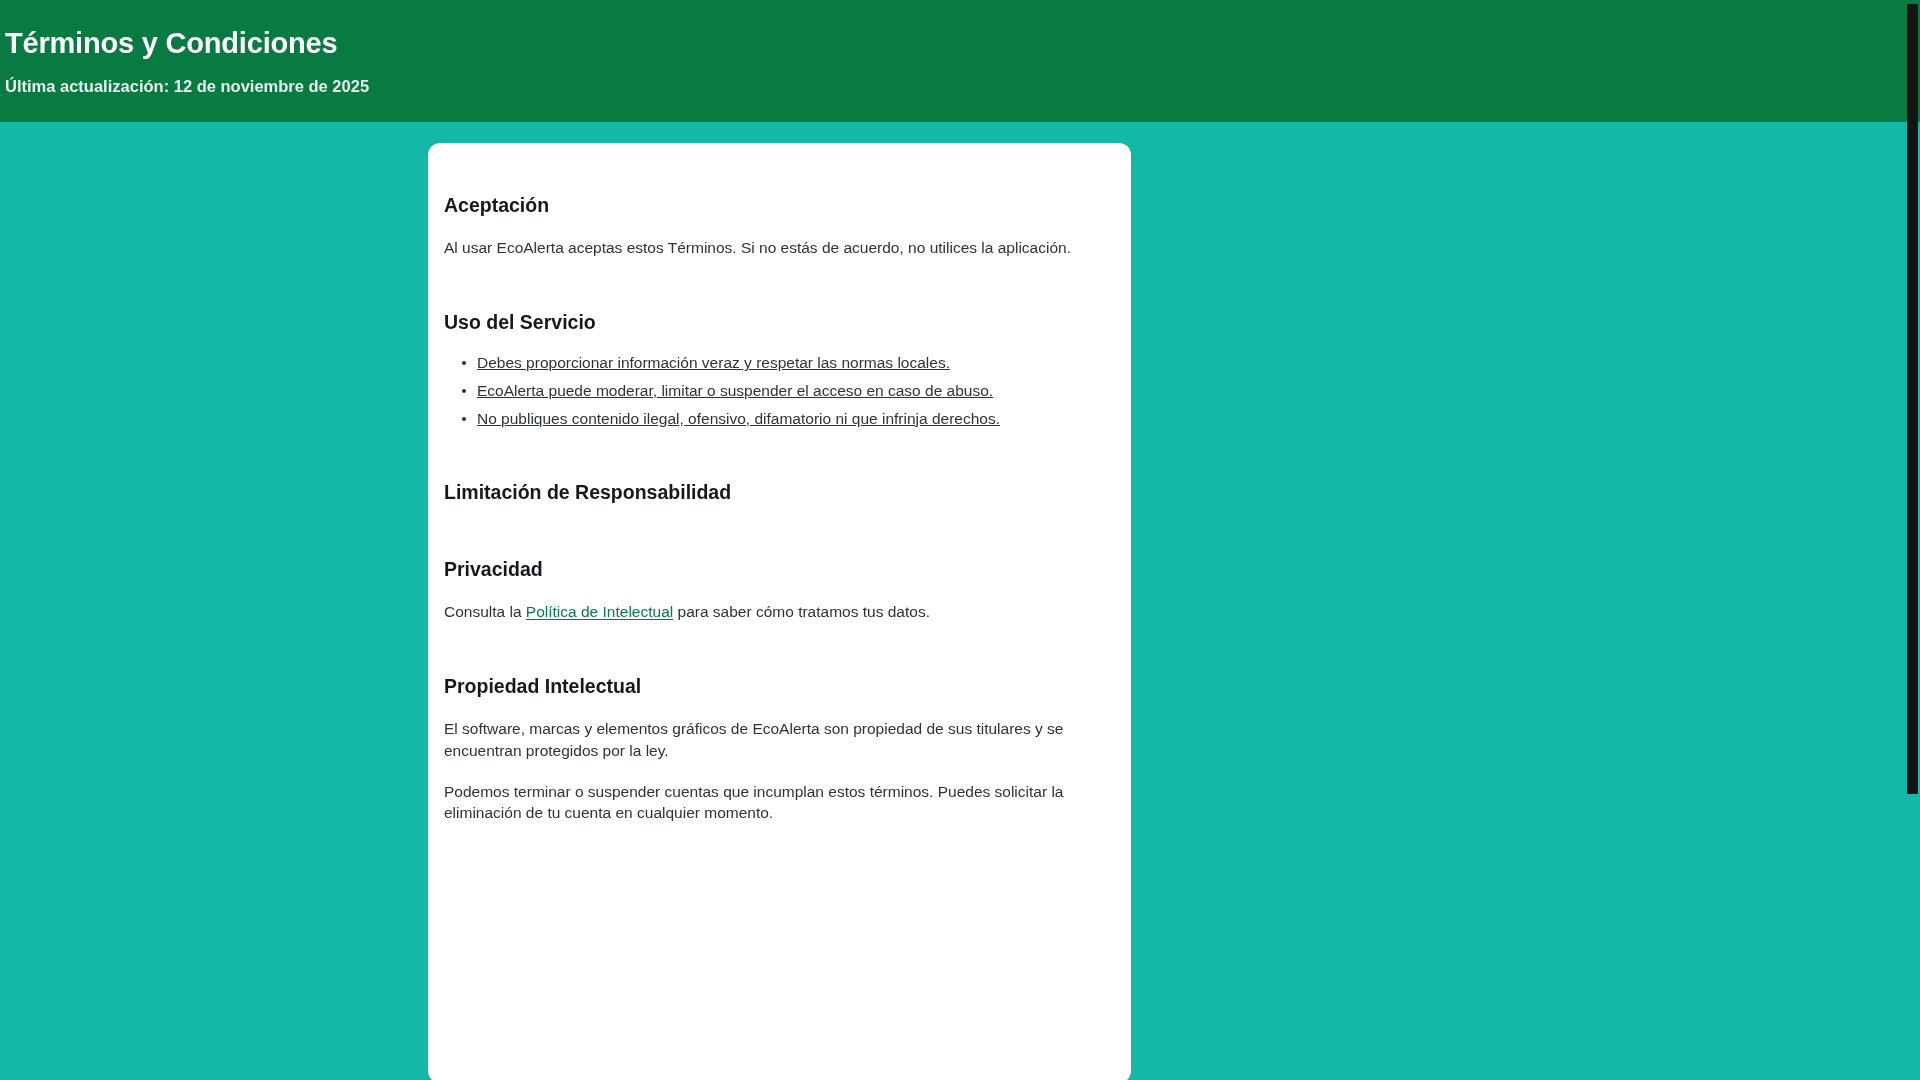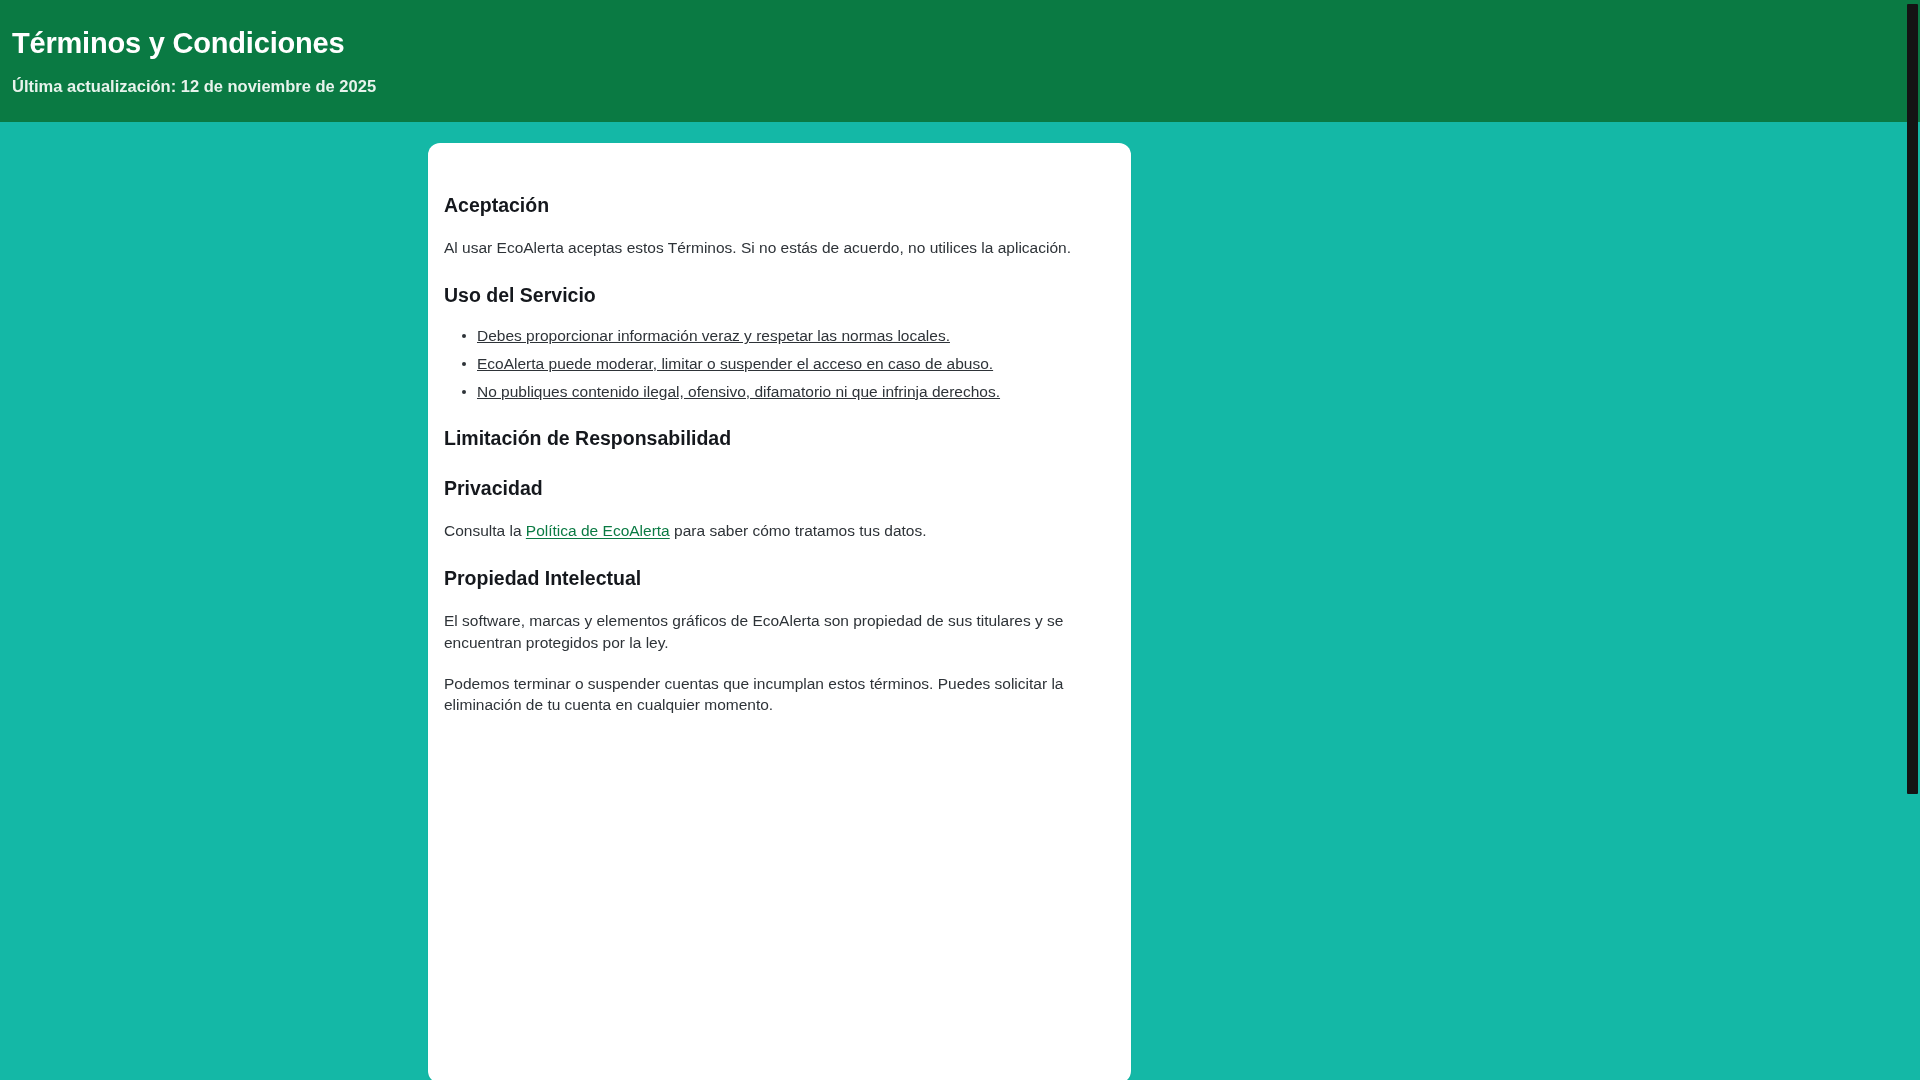--- a/index.html
+++ b/index.html
@@ -26,21 +26,21 @@
   }
 
   
   .app-header {
     position: absolute;
     top: 0;
     left: 0;
     width: 1920px;
     height: 122px;
     background: #0a7a43;
-    padding: 0 0 0 12px;
+    padding: 0 0 0 5px;
     display: flex;
     flex-direction: column;
     justify-content: center;
   }
   .app-header .title {
     font-size: 29px;
     font-weight: bold;
     color: #ffffff;
     letter-spacing: -0.2px;
     line-height: 1.2;
@@ -83,21 +83,21 @@
     font-weight: bold;
     color: #15181d;
     line-height: 1.3;
     margin: 0 0 0 0;
     padding: 0 0 0 0;
   }
 
   .section + .section { margin-top: 0; }
 
   .section-heading.h-first { margin-top: 20px; }
-  .section-heading.h-next  { margin-top: 24px; }
+  .section-heading.h-next  { margin-top: 51px; }
 
   .section-body {
     font-size: 15.5px;
     color: #2e3338;
     line-height: 1.40;
     margin: 19px 0 0 0;
     max-width: 665px;
   }
 
   .bullet-list {
@@ -179,21 +179,21 @@
         </ul>
       </section>
 
 
       <section class="section">
         <h2 class="section-heading h-next">Limitación de Responsabilidad</h2>
       </section>
 
       <section class="section">
         <h2 class="section-heading h-next">Privacidad</h2>
-        <p class="section-body"><span>Consulta la </span><a class="inline-link" href="#">Política de EcoAlerta</a><span> para saber cómo tratamos tus datos.</span></p>
+        <p class="section-body"><span>Consulta la </span><a class="inline-link" href="#">Política de Intelectual</a><span> para saber cómo tratamos tus datos.</span></p>
       </section>
 
       <section class="section">
         <h2 class="section-heading h-next">Propiedad Intelectual</h2>
         <p class="section-body">El software, marcas y elementos gráficos de EcoAlerta son propiedad de sus titulares y se encuentran protegidos por la ley.</p>
       </section>
 
       <section class="section">
         <p class="section-body">Podemos terminar o suspender cuentas que incumplan estos términos. Puedes solicitar la eliminación de tu cuenta en cualquier momento.</p>
       </section>

